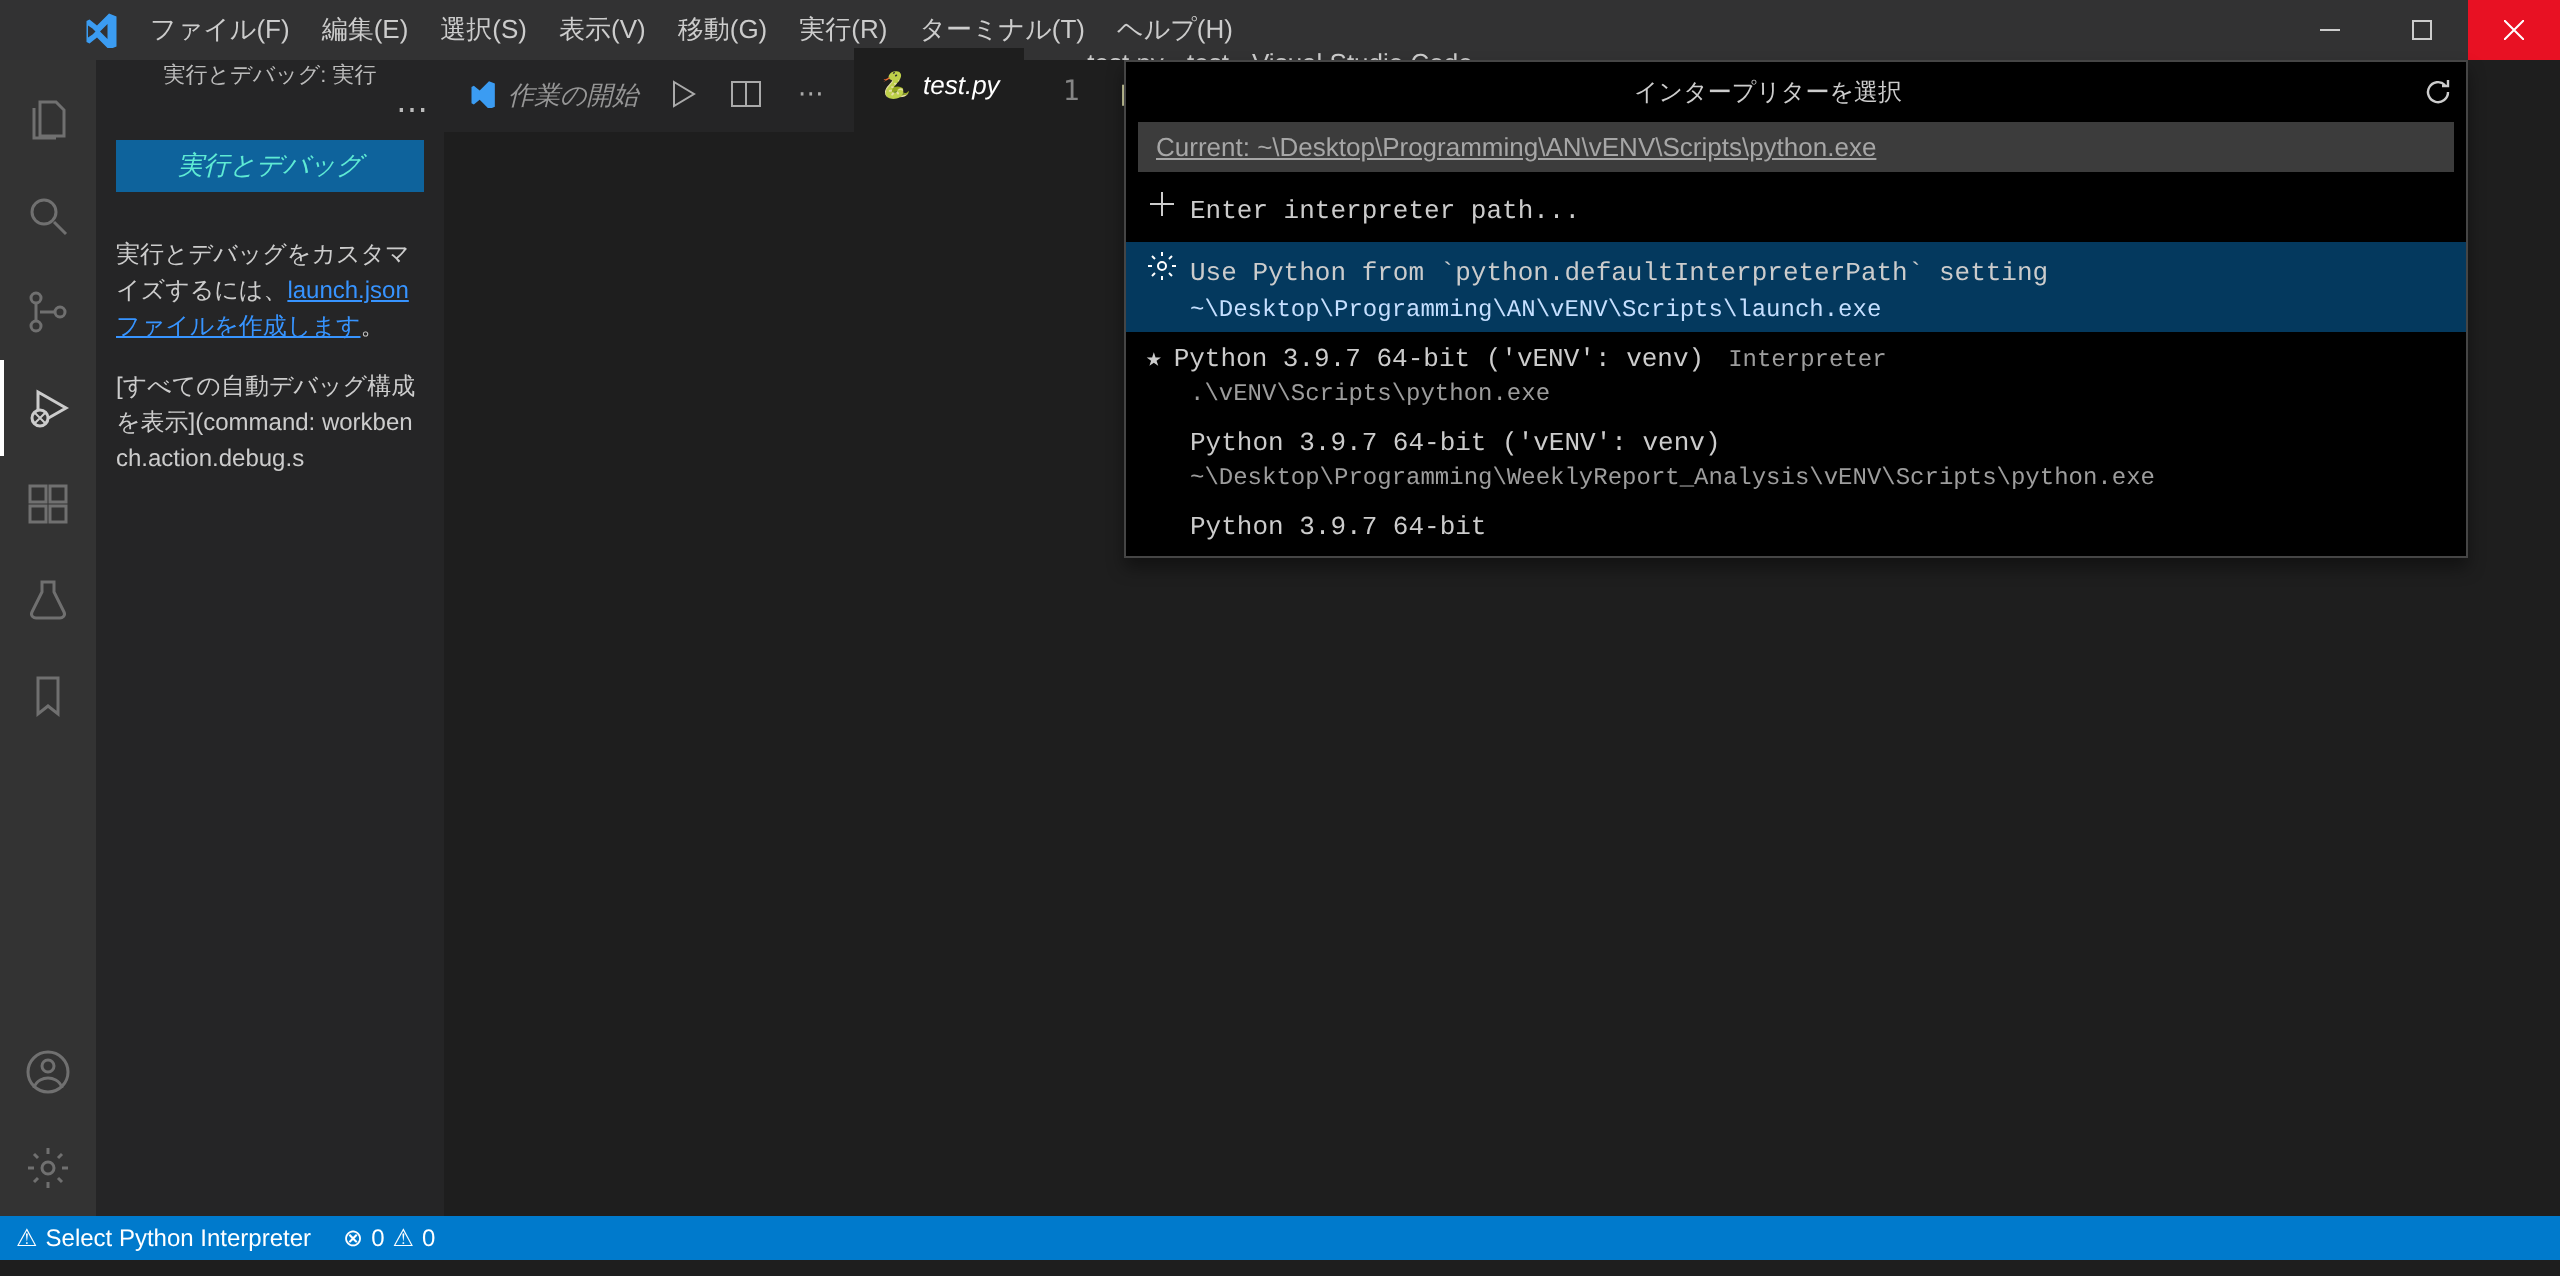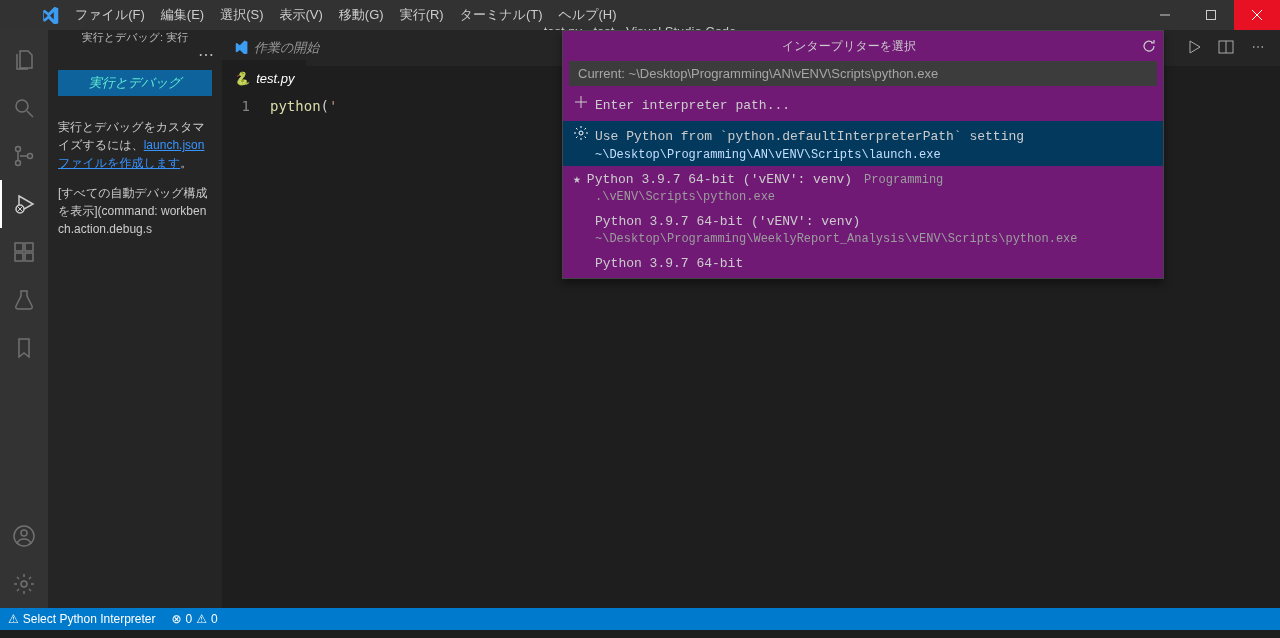--- a/index.html
+++ b/index.html
@@ -20,38 +20,38 @@
 .activitybar .spacer { flex:1; }
 
 .sidepanel { width:174px; background:#252526; display:flex; flex-direction:column; }
 .panel-hdr { display:flex; align-items:center; padding:0 8px; height:36px; font-size:11px; color:#bbbbbb;flex-direction:column; }
 .panel-hdr .more { margin-left:auto; font-size:16px; }
 .run-btn { margin:4px 10px 10px; background:#0e639c; color:#5eead4; text-align:center; line-height:26px; font-size:13px;font-style:italic; }
 .sidepara { padding:0 10px; font-size:12px; line-height:18px; color:#cccccc; word-break:break-all;margin-top:12px; }
 .sidepara a { color:#3794ff; }
 .sidepara2 { margin-top:12px; }
 
-.editor-area { flex:1; background:#1e1e1e; position:relative; display:flex; flex-direction:column; }
+.editor-area { flex:1; background:#1e1e1e; position:relative; display:flex; flex-direction:row; }
 .tabs { display:flex; align-items:center; height:36px; background:#252526; }
 .tab { display:flex; align-items:center; gap:6px; padding:0 12px; height:36px; font-style:italic; color:#969696; background:#2d2d2d; }
 .tab.inactive { background:#252526; }
 .tab-icon { color:#519aba; }
 .tab-actions { margin-left:auto; display:flex; gap:12px; padding-right:12px; }
 .tab-actions .ico { width:20px; text-align:center; opacity:0.8; }
 .editor-body { display:flex; font-family: Consolas, monospace; font-size:14px; line-height:20px; margin-top:6px; }
 .gutter { width:48px; text-align:right; padding-right:20px; color:#858585; }
 .codeline { }
 .tok-fn { color:#dcdcaa; }
 .tok-str { color:#ce9178; }
 
-.quickinput { position:absolute; top:0; left:340px; width:602px; background:#701a75; box-shadow:0 5px 8px rgba(0,0,0,0.4); border:1px solid #454545; z-index:10; }
+.quickinput { position:absolute; top:0; left:340px; width:672px; background:#000000; box-shadow:0 5px 8px rgba(0,0,0,0.4); border:1px solid #454545; z-index:10; }
 .qi-title { display:flex; align-items:center; height:30px; }
 .qi-title span { flex:1; text-align:center; font-size:12px; }
 .qi-title .refresh { width:28px; display:flex; align-items:center; justify-content:center; height:30px; }
-.qi-input { margin:0 6px 4px; padding:4px 8px; background:#3c3c3c; border:1px solid #3c3c3c; color:#a6a6a6; font-size:13px; }
+.qi-input { margin:0 6px 4px; padding:4px 8px; background:#3c3c3c; border:1px solid #3c3c3c; color:#a6a6a6; font-size:13px;text-decoration:underline; }
 .qi-row { padding:4px 10px;font-family:Liberation Mono, monospace; }
 .qi-row.selected { background:#04395e; }
 .qi-main { display:flex; align-items:center; gap:6px; line-height:20px; }
 .qi-sub { color:#9d9d9d; font-size:12px; margin-left:22px; }
 .qi-row.selected .qi-sub { color:#c5dfff; }
 .reco { color:#9d9d9d; margin-left:6px; font-size:12px; }
 
 .statusbar { display:flex; align-items:center; height:22px; background:#16825d; color:#fff; font-size:12px; }
 .sb-item { padding:0 8px; display:flex; align-items:center; gap:4px; }
 .sb-right { margin-left:auto; display:flex; }
@@ -225,21 +225,21 @@
                 <path fill="none" stroke="#fff" d="M8 1v2M8 13v2M1 8h2M13 8h2M3 3l1.5 1.5M11.5 11.5L13 13M13 3l-1.5 1.5M4.5 11.5L3 13"></path>
               </svg></span>
           <span>Use Python from `python.defaultInterpreterPath` setting</span>
         </div>
         <div class="qi-sub">~\Desktop\Programming\AN\vENV\Scripts\launch.exe</div>
       </div>
       <div class="qi-row">
         <div class="qi-main">
           <span>★</span>
           <span>Python 3.9.7 64-bit ('vENV': venv)</span>
-          <span class="reco">Programming</span>
+          <span class="reco">Interpreter</span>
         </div>
         <div class="qi-sub">.\vENV\Scripts\python.exe</div>
       </div>
       <div class="qi-row">
         <div class="qi-main">
             <span style="width:16px"></span>
             <span>Python 3.9.7 64-bit ('vENV': venv)</span>
           </div>
         <div class="qi-sub">~\Desktop\Programming\WeeklyReport_Analysis\vENV\Scripts\python.exe</div>
       </div>

